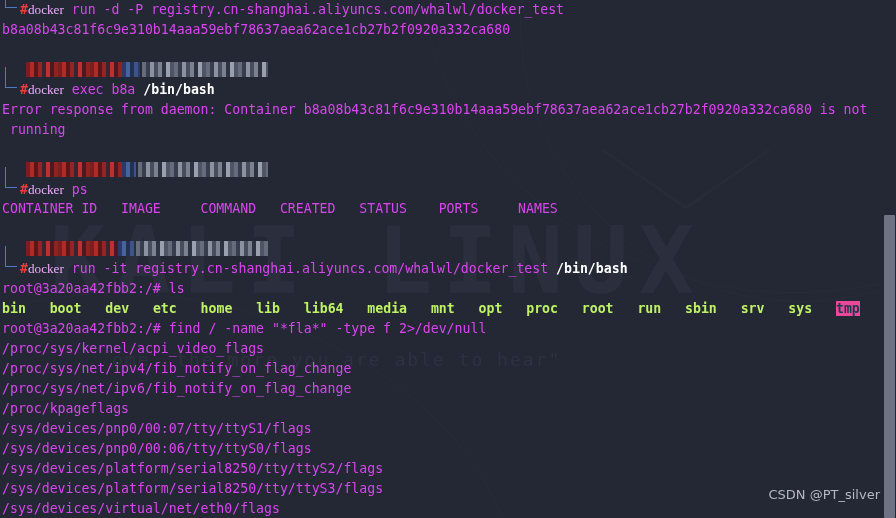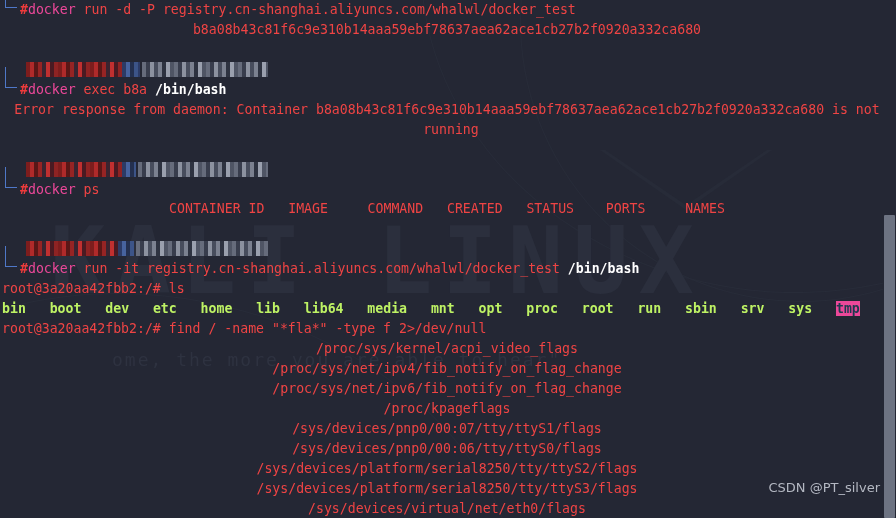--- a/index.html
+++ b/index.html
@@ -73,28 +73,28 @@
   .screen {
     position: relative;
     padding: 0px 4px 0 2px;
     z-index: 2;
   }
   .line {
     white-space: pre;
     min-height: 19.95px;
   }
   .blank { height: 19.95px; }
-  .c-white  { color: #ef4444; text-align: center; }
+  .c-white  { color: #d946ef; }
   .c-bold   { color: #ffffff; font-weight: bold; }
   .c-dir    { color: #bef264; font-weight: bold; }
 
   
   .prompt-line { white-space: pre; position: relative; }
   .hash  { color: #ee3b3b; font-weight: bold; }
-  .cmd   { color: #ec4899; }
+  .cmd   { color: #f0abfc; font-family: Liberation Serif, serif; }
 
   
   .censor-row {
     position: relative;
     height: 19.95px;
     white-space: pre;
   }
   .mosaic {
     position: absolute;
     top: 2px;
@@ -172,21 +172,21 @@
     width: 11px;
     height: 303px;
     background: #6d7382;
     border-radius: 1px;
   }
 
   
   .watermark {
     position: absolute;
     right: 16px;
-    bottom: 20px;
+    bottom: 13px;
     font-family: "DejaVu Sans", "Liberation Sans", sans-serif;
     font-size: 13px;
     color: #b4b8c2;
     z-index: 6;
     white-space: nowrap;
   }
 </style>
 </head>
 <body>
 

